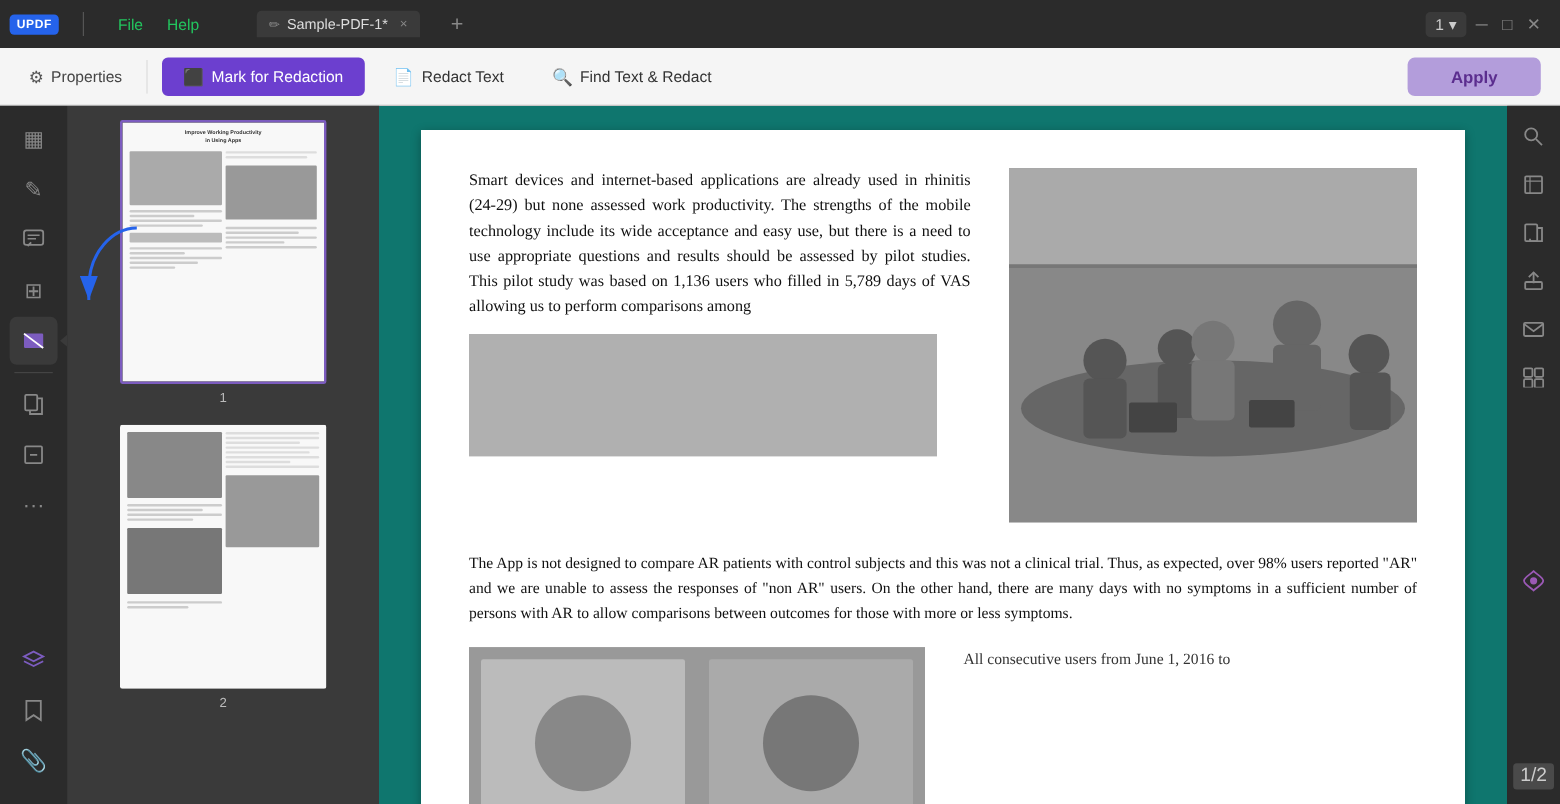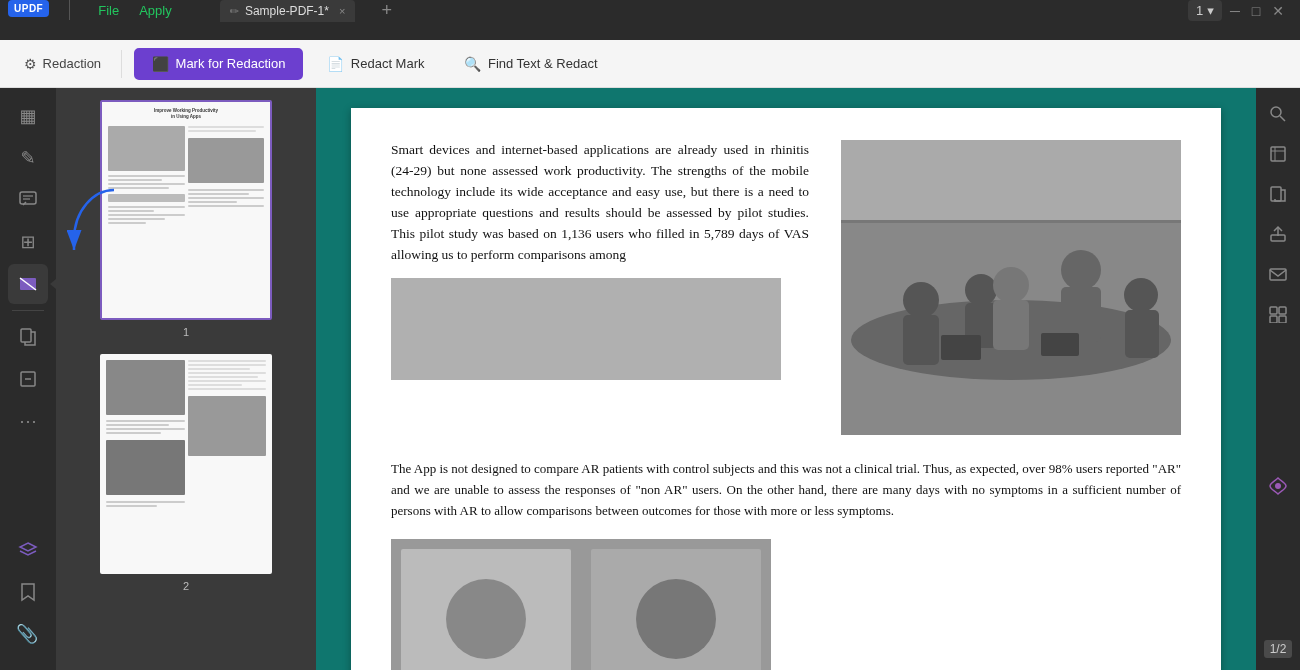--- a/index.html
+++ b/index.html
@@ -3,21 +3,21 @@
   <meta charset="utf-8">
   <style>
     * { margin: 0; padding: 0; box-sizing: border-box; }
     body { width: 1300px; height: 670px; overflow: hidden; font-family: -apple-system, BlinkMacSystemFont, 'Segoe UI', sans-serif; background: #2b2b2b; display: flex; flex-direction: column; }
 
     
     .titlebar {
       height: 40px;
       background: #2b2b2b;
       display: flex;
-      align-items: flex-start;
+      align-items: center;
       padding: 0 8px;
       gap: 20px;
       flex-shrink: 0;
     }
     .titlebar-logo {
       background: #2563eb;
       color: white;
       font-size: 10px;
       font-weight: 800;
       padding: 3px 6px;
@@ -320,36 +320,36 @@
       justify-content: center;
       color: #888;
       font-size: 16px;
       border-radius: 5px;
       cursor: pointer;
     }
     .right-icon.purple { color: #9b59b6; }
     .page-indicator {
       background: #4a4a4a;
       color: #ccc;
-      font-size: 12px;
+      font-size: 16px;
       padding: 2px 6px;
       border-radius: 3px;
       margin-top: auto;
       margin-bottom: 4px;
     }
   </style>
 </head>
 <body>
 
 <div class="titlebar">
   <div class="titlebar-logo">UPDF</div>
   <div class="titlebar-divider"></div>
   <div class="titlebar-menu">
     <div class="titlebar-menu-item">File</div>
-    <div class="titlebar-menu-item">Apply</div>
+    <div class="titlebar-menu-item">Help</div>
   </div>
   <div class="titlebar-tab">
     <span class="tab-icon">✏</span>
     <span>Sample-PDF-1*</span>
     <span class="close-x">×</span>
   </div>
   <div class="titlebar-add">+</div>
   <div class="titlebar-right">
     <div class="page-nav">
       <span>1</span>
@@ -359,35 +359,36 @@
       <span class="win-icon">─</span>
       <span class="win-icon">□</span>
       <span class="win-icon">✕</span>
     </div>
   </div>
 </div>
 
 <div class="toolbar">
   <div class="toolbar-properties">
     <span class="icon">⚙</span>
-    <span>Redaction</span>
+    <span>Properties</span>
   </div>
   <div class="toolbar-sep"></div>
   <button class="toolbar-btn active">
     <span class="btn-icon">⬛</span>
     <span>Mark for Redaction</span>
   </button>
   <button class="toolbar-btn">
     <span class="btn-icon">📄</span>
-    <span>Redact Mark</span>
+    <span>Redact Text</span>
   </button>
   <button class="toolbar-btn">
     <span class="btn-icon">🔍</span>
     <span>Find Text &amp; Redact</span>
   </button>
+  <button class="toolbar-apply">Apply</button>
 </div>
 
 <div class="main">
 
   <div class="left-sidebar">
     <div class="sidebar-icon">▦</div>
     <div class="sidebar-icon">✎</div>
     <div class="sidebar-icon">
       <svg width="20" height="20" viewBox="0 0 20 20" fill="none">
         <rect x="2" y="2" width="16" height="12" rx="2" stroke="#888" stroke-width="1.5"></rect>
@@ -555,20 +556,21 @@
           <svg width="380" height="160" viewBox="0 0 380 160">
             <rect width="380" height="160" fill="#999"></rect>
 
             <rect x="10" y="10" width="170" height="140" fill="#bbb" rx="2"></rect>
             <rect x="200" y="10" width="170" height="140" fill="#aaa" rx="2"></rect>
             <circle cx="95" cy="80" r="40" fill="#888"></circle>
             <circle cx="285" cy="80" r="40" fill="#777"></circle>
           </svg>
         </div>
         <div class="pdf-lower-text">
+          <div class="pdf-lower-small">All consecutive users from June 1, 2016 to</div>
         </div>
       </div>
     </div>
   </div>
 
   <div class="right-sidebar">
     <div class="right-icon">
       <svg width="18" height="18" viewBox="0 0 18 18">
           <circle cx="7" cy="7" r="5" stroke="#888" stroke-width="1.5" fill="none"></circle>
           <line x1="11" y1="11" x2="16" y2="16" stroke="#888" stroke-width="1.5"></line>

